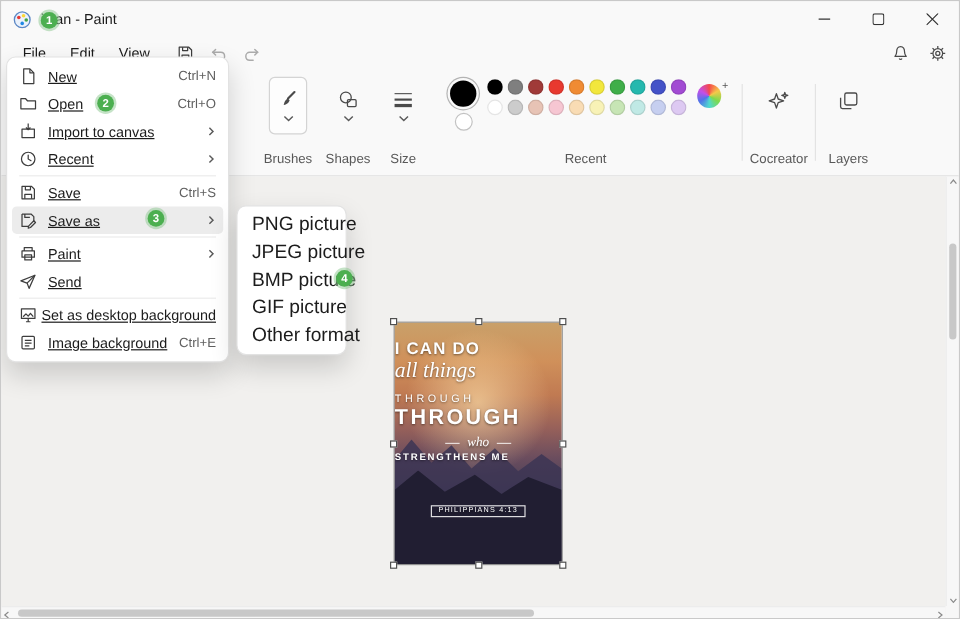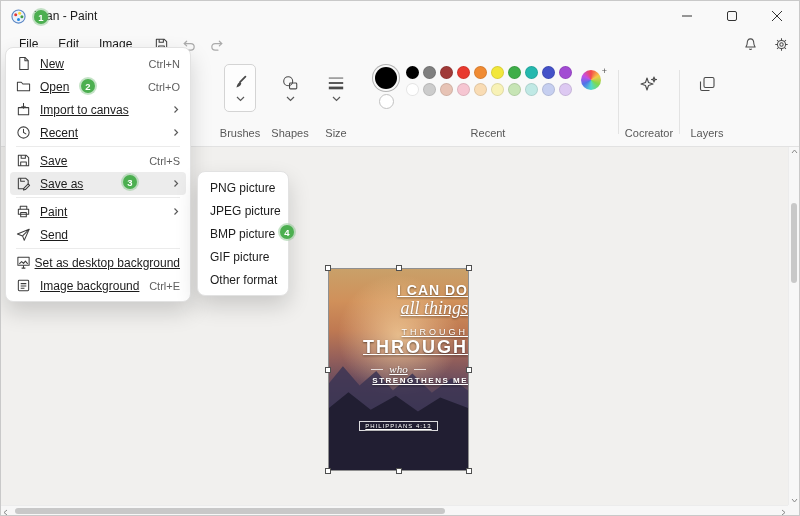--- a/index.html
+++ b/index.html
@@ -50,21 +50,21 @@
   .h-w { left: -4px; top: calc(50% - 3px); } .h-e { right: -4px; top: calc(50% - 3px); }
   .h-sw { left: -4px; bottom: -4px; } .h-s { left: calc(50% - 3px); bottom: -4px; } .h-se { right: -4px; bottom: -4px; }
   .poster { position: absolute; inset: 0; overflow: hidden;
     background:
       radial-gradient(circle at 50% 33%, rgba(255,226,170,.65) 0%, rgba(255,226,170,0) 40%),
       linear-gradient(180deg,#c9a069 0%,#d0905a 16%,#c07a52 30%,#96605a 44%,#6b4d5e 56%,#474058 68%,#2c283f 82%,#141322 100%); }
   .mtn1 { position: absolute; left: 0; right: 0; top: 40%; bottom: 0; background: #3c3553; opacity: .85;
     clip-path: polygon(0 28%,10% 14%,22% 30%,34% 18%,46% 34%,60% 20%,74% 36%,88% 24%,100% 34%,100% 100%,0 100%); }
   .mtn2 { position: absolute; left: 0; right: 0; top: 56%; bottom: 0; background: #211e32;
     clip-path: polygon(0 30%,14% 12%,30% 32%,48% 16%,64% 34%,80% 18%,100% 30%,100% 100%,0 100%); }
-  .ptext { position: absolute; left: 0; right: 0; text-align: right; color: #fff; text-shadow: 0 1px 2px rgba(0,0,0,.5); z-index: 3; text-decoration: underline; }
+  .ptext { position: absolute; left: 0; right: 0; text-align: left; color: #fff; text-shadow: 0 1px 2px rgba(0,0,0,.5); z-index: 3; }
   .t1 { top: 13px; font-size: 14px; font-weight: bold; letter-spacing: 1px; }
   .t2 { top: 29px; font-family: "Liberation Serif", "DejaVu Serif", serif; font-style: italic; font-size: 18px; }
   .t3 { top: 58px; font-size: 9px; letter-spacing: 3px; }
   .t4 { top: 68px; font-size: 18px; font-weight: bold; letter-spacing: 2px; }
   .t5 { top: 94px; display: flex; justify-content: center; gap: 6px; font-family: "Liberation Serif", "DejaVu Serif", serif; font-style: italic; font-size: 11px; }
   .fl { width: 12px; height: 1px; background: rgba(255,255,255,.75); align-self: center; }
   .t6 { top: 107px; font-size: 8px; font-weight: bold; letter-spacing: 1.5px; }
   .tref { top: 152px; display: flex; justify-content: center; }
   .tref span { border: 1px solid rgba(255,255,255,.85); padding: 1px 5px; font-size: 6px; letter-spacing: 1px; }
 
@@ -81,21 +81,21 @@
   .fm-item { display: flex; align-items: center; height: 23px; margin: 0 4px; padding: 0 6px; border-radius: 4px; font-size: 12px; color: #1c1c1c; }
   .fm-item.hl { background: #ececec; }
   .fm-ic { width: 24px; display: flex; align-items: center; }
   .fm-label { flex: 1; white-space: nowrap; text-decoration: underline; }
   .fm-short { font-size: 11px; color: #5f5f5f; }
   .fm-chev { display: flex; }
   .fm-sep { height: 1px; background: #ebebeb; margin: 2px 10px; }
 
   
   .sub-menu { position: absolute; left: 196px; top: 170px; width: 92px; background: #fff; border: 1px solid #e2e2e2; border-radius: 8px; box-shadow: 0 10px 22px rgba(0,0,0,.16); padding: 4px 0; z-index: 30; }
-  .sm-item { display: flex; align-items: center; height: 23px; margin: 0 4px; padding: 0 8px; border-radius: 4px; font-size: 12px; color: #1c1c1c; white-space: nowrap; }
+  .sm-item { display: flex; align-items: center; height: 23px; margin: 0 4px; padding: 0 8px; border-radius: 4px; font-size: 16px; color: #1c1c1c; white-space: nowrap; }
 
   
   .badge { position: absolute; width: 14px; height: 14px; border-radius: 50%; color: #fff; font-size: 9.5px; font-weight: bold; display: flex; align-items: center; justify-content: center; z-index: 40; box-shadow: 0 0 0 2px rgba(140,200,144,.5); }
   #badge1 { left: 33px; top: 9px; }
   #badge2 { left: 80px; top: 78px; }
   #badge3 { left: 122px; top: 174px; }
   #badge4 { left: 279px; top: 224px; }
 
   svg { display: block; }
 </style>
@@ -130,21 +130,21 @@
         <svg width="10" height="10" viewBox="0 0 10 10">
             <path d="M0 0 L10 10 M10 0 L0 10" stroke="#333" stroke-width="1"></path>
           </svg>
       </div>
     </div>
   </div>
 
   <div class="menubar">
     <span class="mb-item">File</span>
     <span class="mb-item">Edit</span>
-    <span class="mb-item">Image</span>
+    <span class="mb-item">View</span>
     <span class="mb-tools">
       <span>
         <svg width="15" height="15" viewBox="0 0 16 16" fill="none" stroke="#3d3d3d" stroke-width="1.1" stroke-linejoin="round">
             <path d="M2.5 2.5 h8.5 L13.5 5 v8.5 h-11 Z"></path>
             <path d="M5 13.5 V9.5 h6 v4"></path>
             <path d="M5.5 2.5 v3 h4.5 v-3"></path>
           </svg>
       </span>
       <span>
         <svg width="16" height="15" viewBox="0 0 16 16" fill="none" stroke="#ababab" stroke-width="1.3" stroke-linecap="round">

